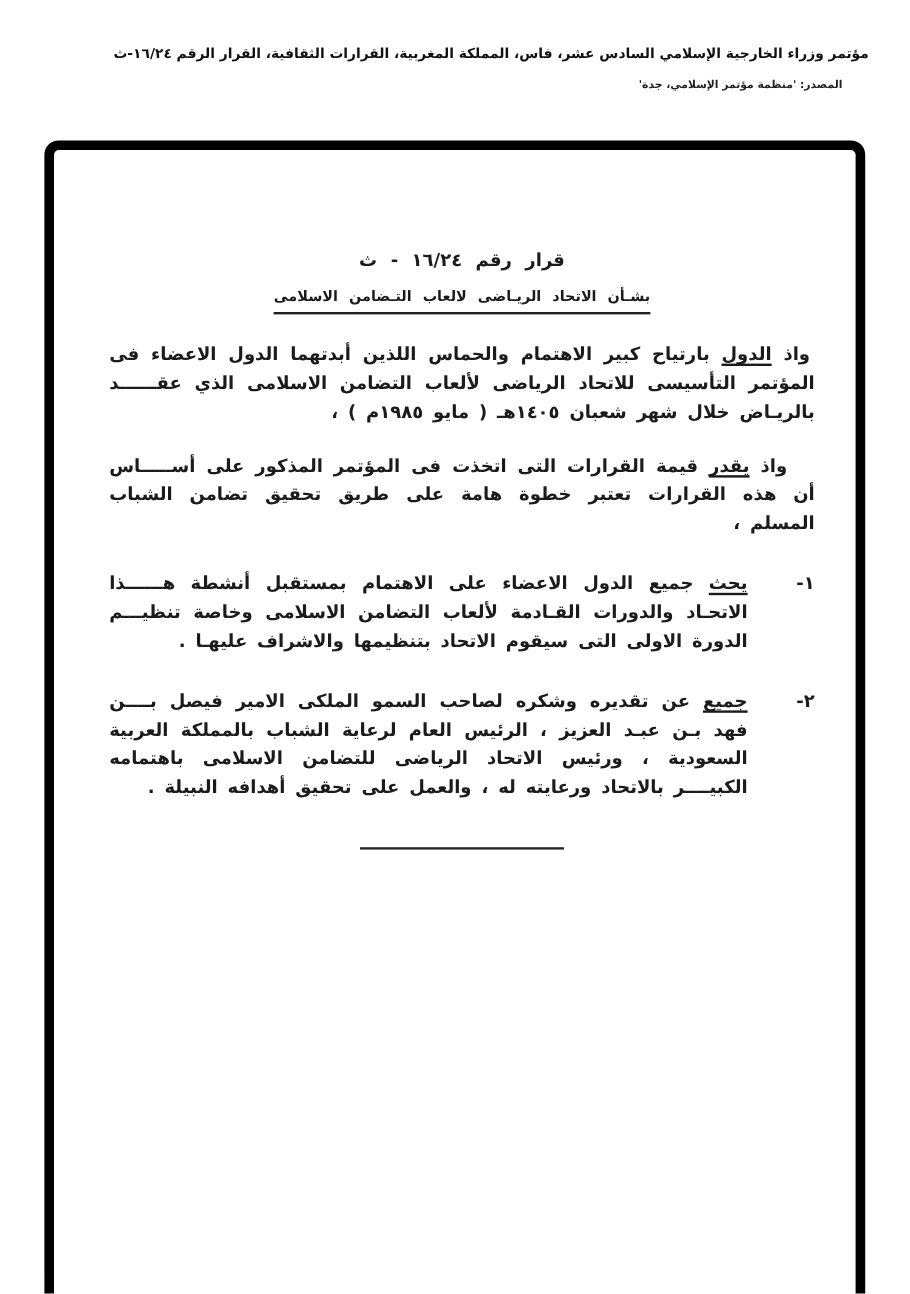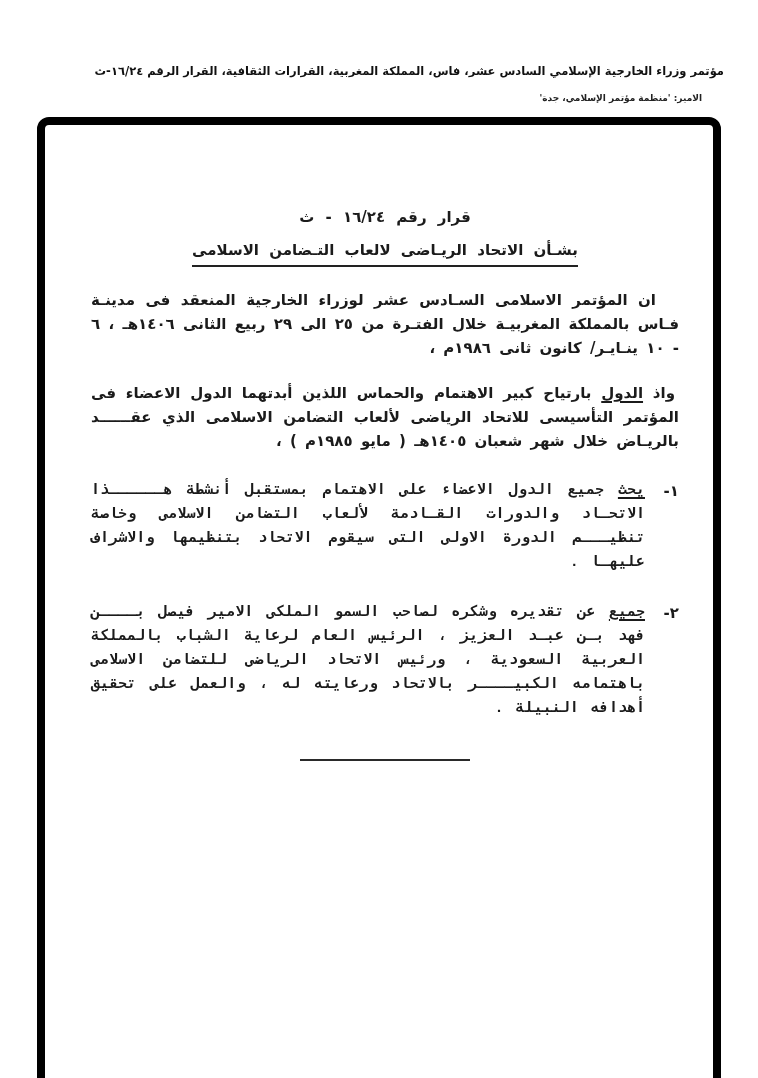--- a/index.html
+++ b/index.html
@@ -7,21 +7,21 @@
   body {
     background:#ffffff;
     font-family:"DejaVu Sans", sans-serif;
     direction:rtl;
     position:relative;
     color:#1c1c1c;
     overflow:hidden;
   }
   .top-header {
     position:absolute;
-    top:64px; right:34px; left:34px;
+    top:37px; right:34px; left:34px;
     text-align:right;
   }
   .top-header .line1 {
     font-size:11.5px;
     font-weight:bold;
     color:#111;
   }
   .top-header .line2 {
     font-size:9px;
     font-weight:bold;
@@ -43,21 +43,21 @@
   .doc-content {
     padding:80px 34px 0 46px;
     font-size:15px;
     font-weight:bold;
     line-height:1.6;
     color:#1b1b1b;
     word-spacing:3px;
   }
   .title-block { text-align:center; }
   .title-1 { font-size:15px; word-spacing:6px; }
-  .title-2 { margin-top:9px; font-size:15px; }
+  .title-2 { margin-top:9px; font-size:12px; }
   .title-2 .u {
     display:inline-block;
     border-bottom:2px solid #222;
     padding-bottom:3px;
     word-spacing:5px;
   }
   .para {
     margin-top:21px;
     text-align:justify;
     text-indent:23px;
@@ -73,56 +73,56 @@
     display:flex;
     margin-top:26px;
   }
   .item-num {
     flex:0 0 34px;
     width:34px;
     text-align:right;
   }
   .item-body {
     flex:1;
+    margin-right:22px;
     text-align:justify;
-    font-family:Liberation Mono, monospace;
   }
   .end-rule {
     width:170px;
     border-top:2px solid #2a2a2a;
     margin:38px auto 0 auto;
   }
 </style>
 </head>
 <body>
 
 <div class="top-header">
   <div class="line1">مؤتمر وزراء الخارجية الإسلامي السادس عشر، فاس، المملكة المغربية، القرارات الثقافية، القرار الرقم ١٦/٢٤-ث</div>
-  <div class="line2">الامير:  'منظمة مؤتمر الإسلامي، جدة'</div>
+  <div class="line2">المصدر:  'منظمة مؤتمر الإسلامي، جدة'</div>
 </div>
 
 <div class="doc-frame">
   <div class="doc-content">
 
     <div class="title-block">
       <div class="title-1">قرار رقم  ١٦/٢٤ - ث</div>
       <div class="title-2">
         <span class="u">بشـأن الاتحاد  الريـاضى لالعاب  التـضامن  الاسلامى</span>
       </div>
     </div>
 
-    <p class="para">
-      <span></span><span class="lead"></span><span>ان المؤتمر الاسلامى السـادس عشر لوزراء الخارجية المنعقد فى مدينـة فـاس بالمملكة المغربيـة خلال الفتـرة من ٢٥ الى ٢٩ ربيع الثانى ١٤٠٦هـ ،  ٦ - ١٠ ينـايـر/ كانون ثانى ١٩٨٦م ،</span>
-    </p>
 
 
     <p class="para no-indent">
       <span>واذ </span><span class="lead">الدول</span><span> بارتياح كبير الاهتمام والحماس اللذين أبدتهما الدول الاعضاء فى المؤتمر التأسيسى للاتحاد الرياضى لألعاب التضامن الاسلامى الذي عقــــــد بالريـاض خلال شهر شعبان ١٤٠٥هـ ( مايو ١٩٨٥م ) ،</span>
     </p>
 
+    <p class="para">
+      <span>واذ </span><span class="lead">يقدر</span><span> قيمة القرارات التى اتخذت فى المؤتمر المذكور على أســـــاس أن هذه القرارات تعتبر خطوة هامة على طريق تحقيق تضامن الشباب المسلم ،</span>
+    </p>
 
     <div class="items">
 
       <div class="item">
         <span class="item-num">١-</span>
         <div class="item-body">
           <span class="lead">يحث</span><span> جميع الدول الاعضاء على الاهتمام بمستقبل أنشطة هــــــذا الاتحـاد والدورات القـادمة لألعاب التضامن الاسلامى وخاصة تنظيـــم الدورة الاولى التى سيقوم الاتحاد بتنظيمها والاشراف عليهـا .</span>
         </div>
       </div>
 

